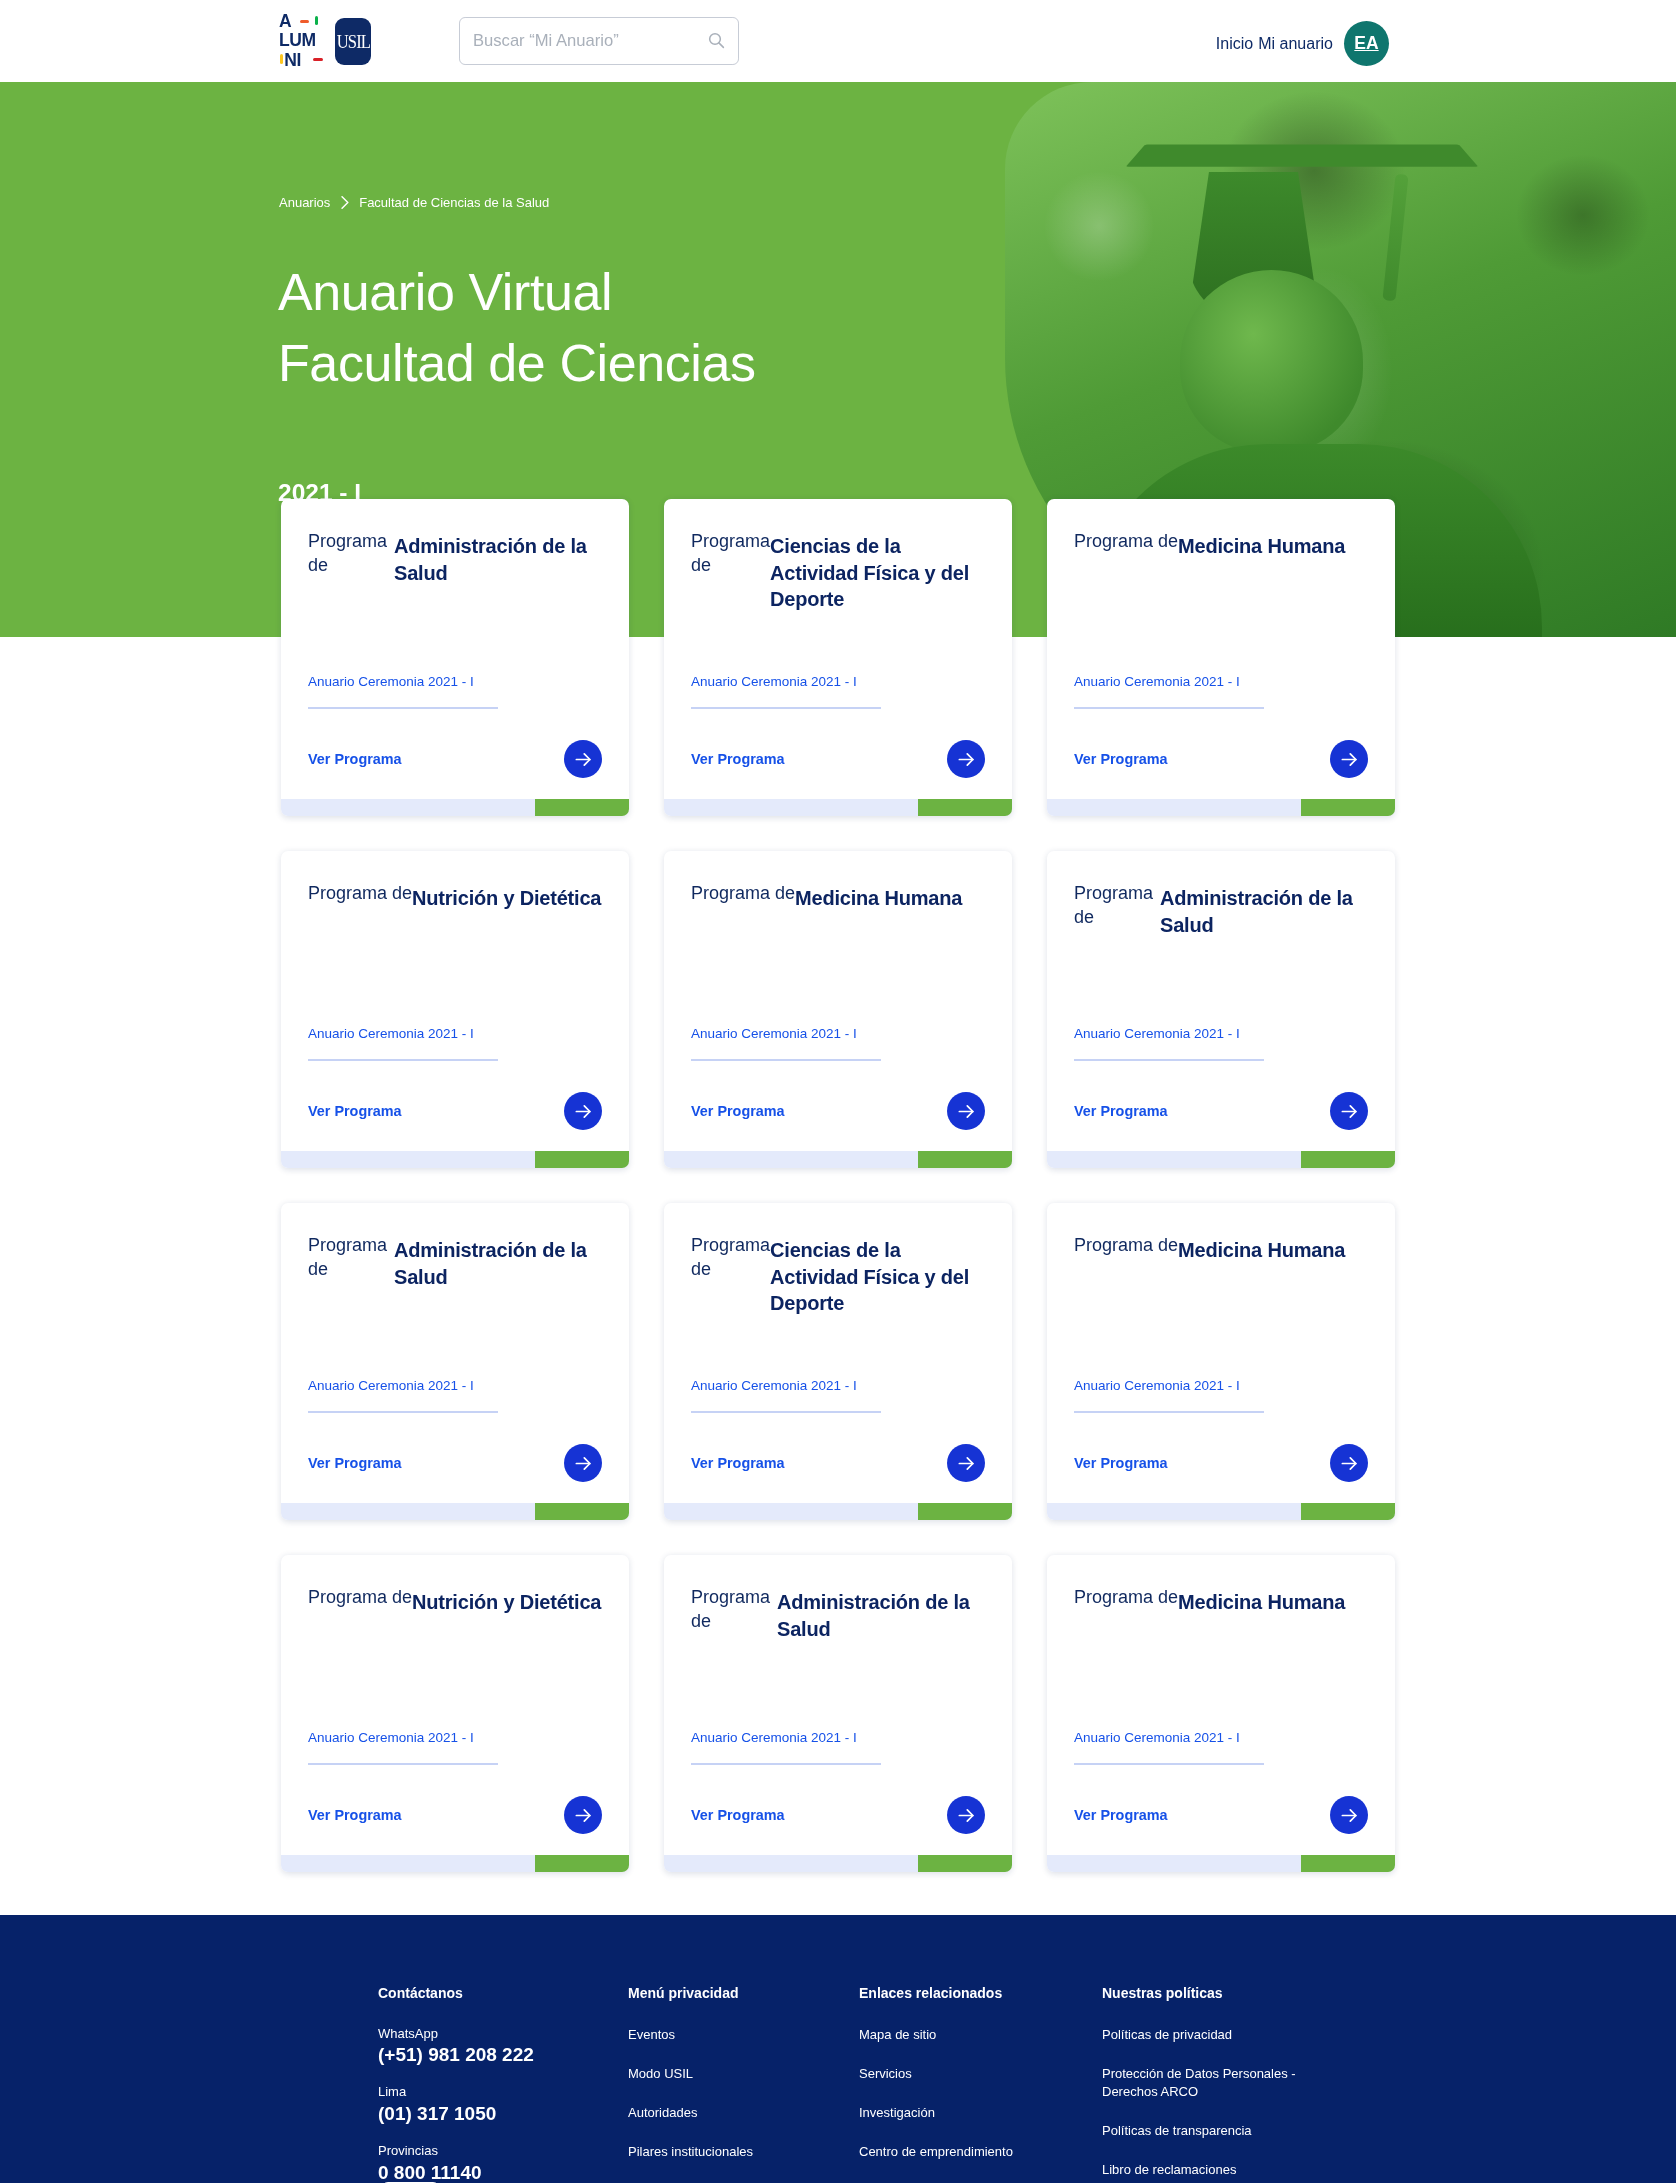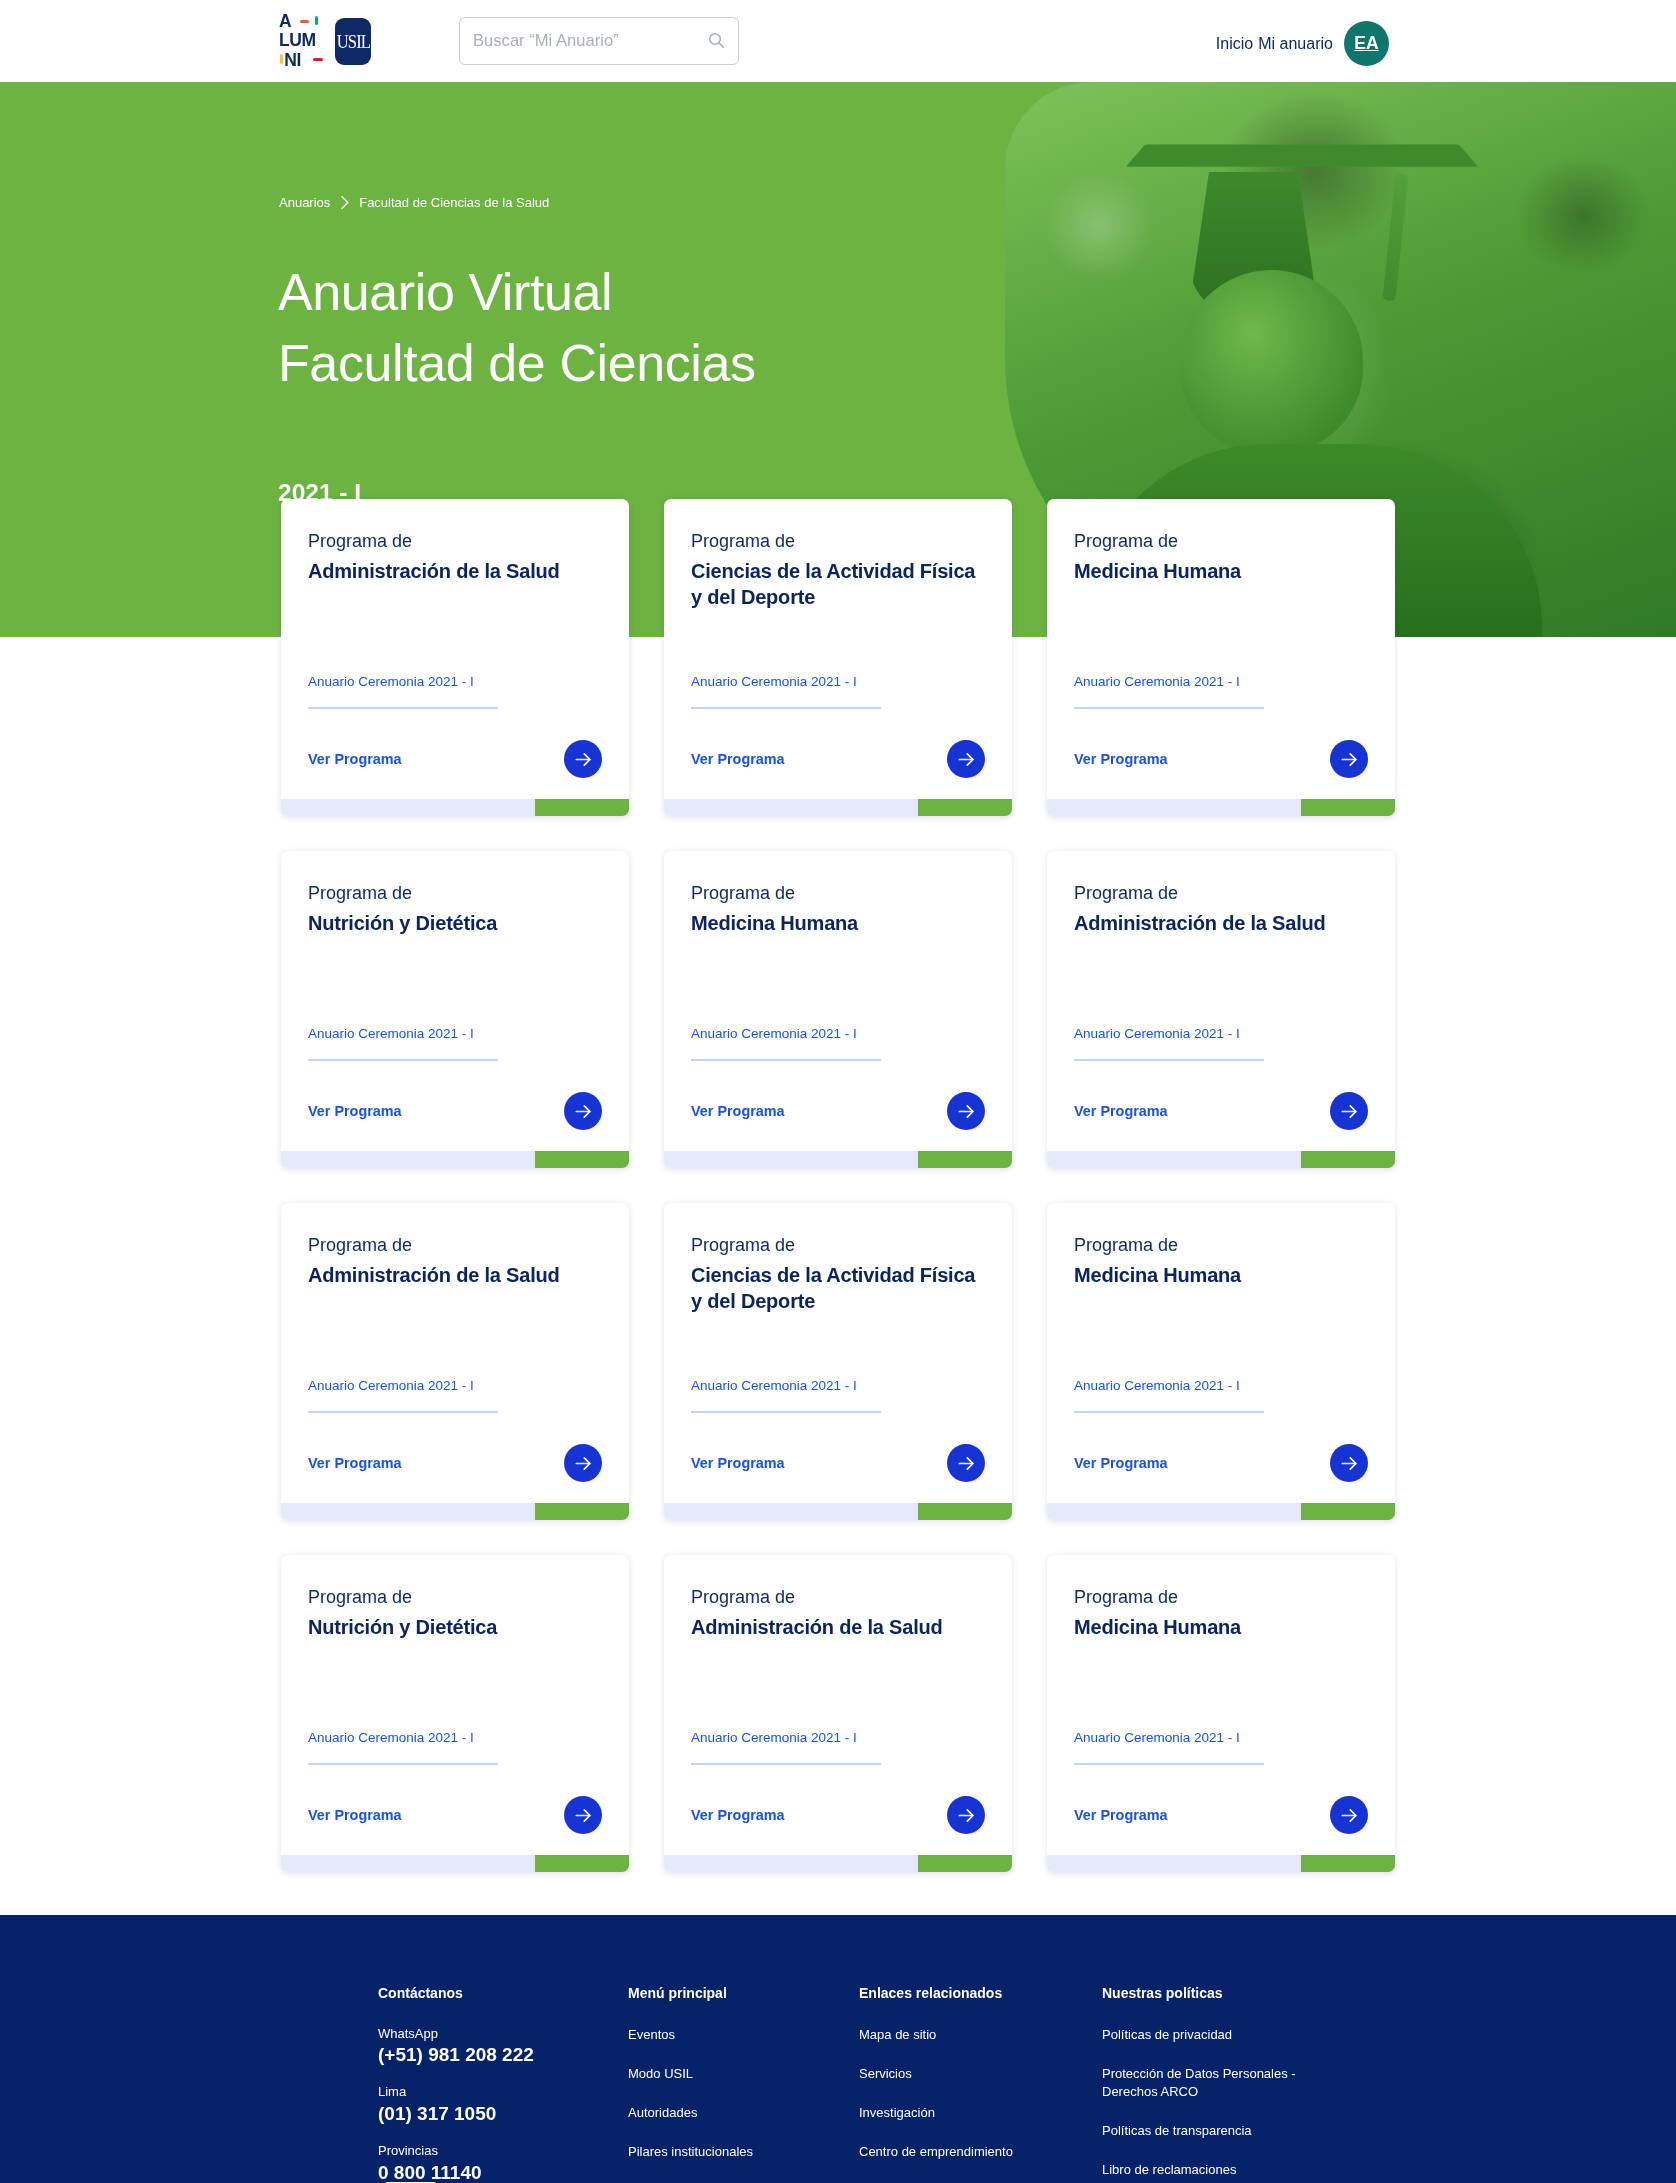--- a/index.html
+++ b/index.html
@@ -206,21 +206,21 @@
     z-index: 30;
   }
   .card {
     background: #ffffff;
     border-radius: 7px;
     box-shadow: 0 1.3px 6.1px rgba(20,40,90,.14);
     height: 317px;
     position: relative;
     overflow: hidden;
     display: flex;
-    flex-direction: column;
+    flex-direction: row;
     padding: 30px 27px 0 27px;
   }
   .card-kicker {
     font-size: 18px;
     color: #10295f;
     font-weight: 400;
     line-height: 1.35;
   }
   .card-title {
     font-size: 20px;
@@ -633,21 +633,21 @@
       <h4>Contáctanos</h4>
       <div class="lbl">WhatsApp</div>
       <div class="big">(+51) 981 208 222</div>
       <div class="lbl">Lima</div>
       <div class="big">(01) 317 1050</div>
       <div class="lbl">Provincias</div>
       <div class="big">0 800 11140</div>
     </div>
 
     <div class="fcol c2">
-      <h4>Menú principal</h4>
+      <h4>Menú privacidad</h4>
       <a class="link" href="#">Eventos</a>
       <a class="link" href="#">Modo USIL</a>
       <a class="link" href="#">Autoridades</a>
       <a class="link" href="#">Pilares institucionales</a>
     </div>
 
     <div class="fcol c3">
       <h4>Enlaces relacionados</h4>
       <a class="link" href="#">Mapa de sitio</a>
       <a class="link" href="#">Servicios</a>

